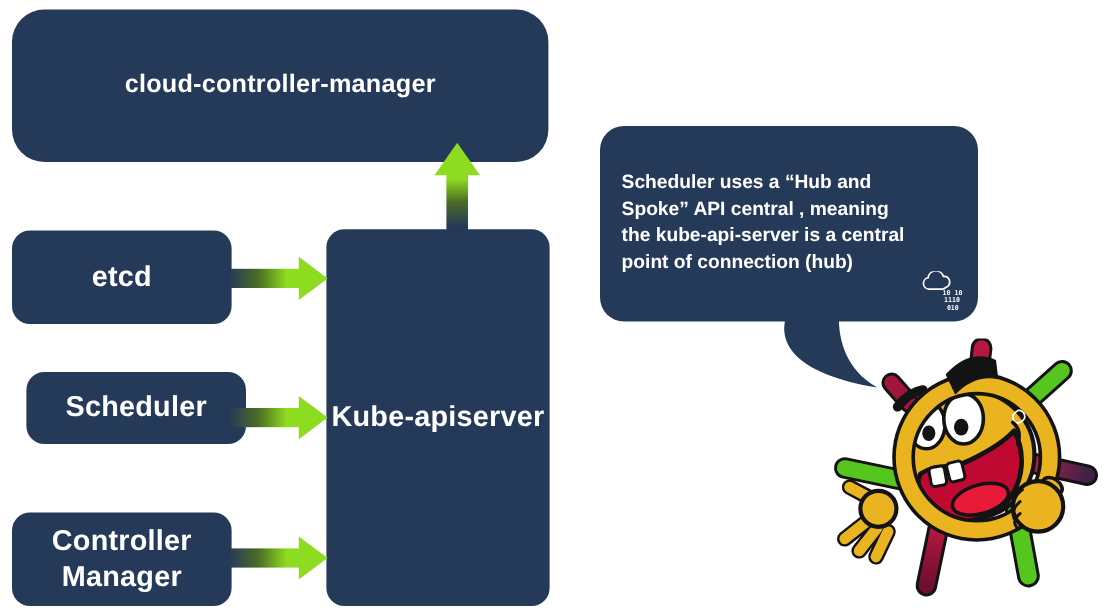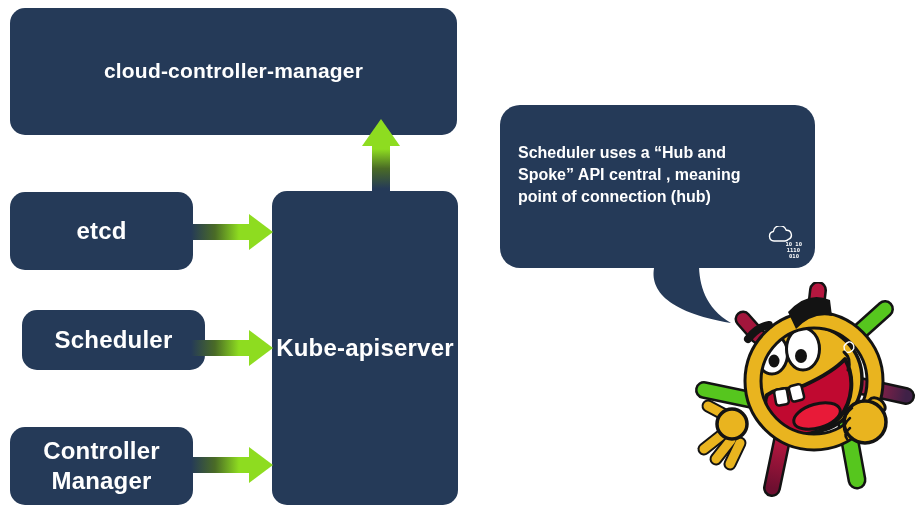--- a/index.html
+++ b/index.html
@@ -6,21 +6,21 @@
   .canvas{
     position:relative;width:924px;height:513px;background:#ffffff;overflow:hidden;
     font-family:"Liberation Sans","DejaVu Sans",sans-serif;font-weight:bold;
   }
   
   .node{
     position:absolute;background:#253a58;color:#ffffff;border-radius:15px;
     display:flex;align-items:center;justify-content:center;text-align:center;
     font-size:24px;letter-spacing:0.2px;line-height:1.25;
   }
-  .node-ccm{left:10px;top:8px;width:447px;height:127px;font-size:21px;}
+  .node-ccm{left:10px;top:8px;width:447px;height:127px;font-size:21px;border-radius:27px;}
   .node-etcd{left:10px;top:192px;width:183px;height:78px;}
   .node-sched{left:22px;top:310px;width:183px;height:60px;}
   .node-cm{left:10px;top:427px;width:183px;height:78px;padding:0 28px;box-sizing:border-box;}
   .node-api{left:272px;top:191px;width:186px;height:314px;}
   
   .h-arrow{position:absolute;width:82px;height:36px;}
   .h-arrow .shaft{position:absolute;left:0;top:10px;width:60px;height:16px;
     background:linear-gradient(90deg,#253a58 0%,#4a6b26 40%,#8edc20 80%);}
   .h-arrow .head{position:absolute;left:58px;top:0;width:0;height:0;
     border-top:18px solid transparent;border-bottom:18px solid transparent;
@@ -78,20 +78,21 @@
   </div>
   <div class="v-arrow">
     <div class="head"></div>
     <div class="shaft"></div>
   </div>
 
   <div class="bubble">
     <div class="bubble-text">
       <div class="bubble-line">Scheduler uses a “Hub and</div>
       <div class="bubble-line">Spoke” API central , meaning</div>
+      <div class="bubble-line">the kube-api-server is a central</div>
       <div class="bubble-line">point of connection (hub)</div>
     </div>
     <svg class="bubble-cloud" width="38" height="36" viewBox="0 0 38 36">
       <path d="M 7,15 a4.8,4.8 0 0 1 -0.6,-9.5 a6.6,6.6 0 0 1 12.8,-1.2 a4.7,4.7 0 0 1 2.3,9.0 q -1.6,1.7 -3.6,1.7 Z" fill="none" stroke="#ffffff" stroke-width="1.4" stroke-linejoin="round"></path>
       <text x="35" y="20" text-anchor="end" font-size="5.5" fill="#ffffff" font-family="DejaVu Sans Mono, monospace">10  10</text>
       <text x="33" y="26" text-anchor="end" font-size="5.5" fill="#ffffff" font-family="DejaVu Sans Mono, monospace">1110</text>
       <text x="32" y="32" text-anchor="end" font-size="5.5" fill="#ffffff" font-family="DejaVu Sans Mono, monospace">010</text>
     </svg>
   </div>
 

